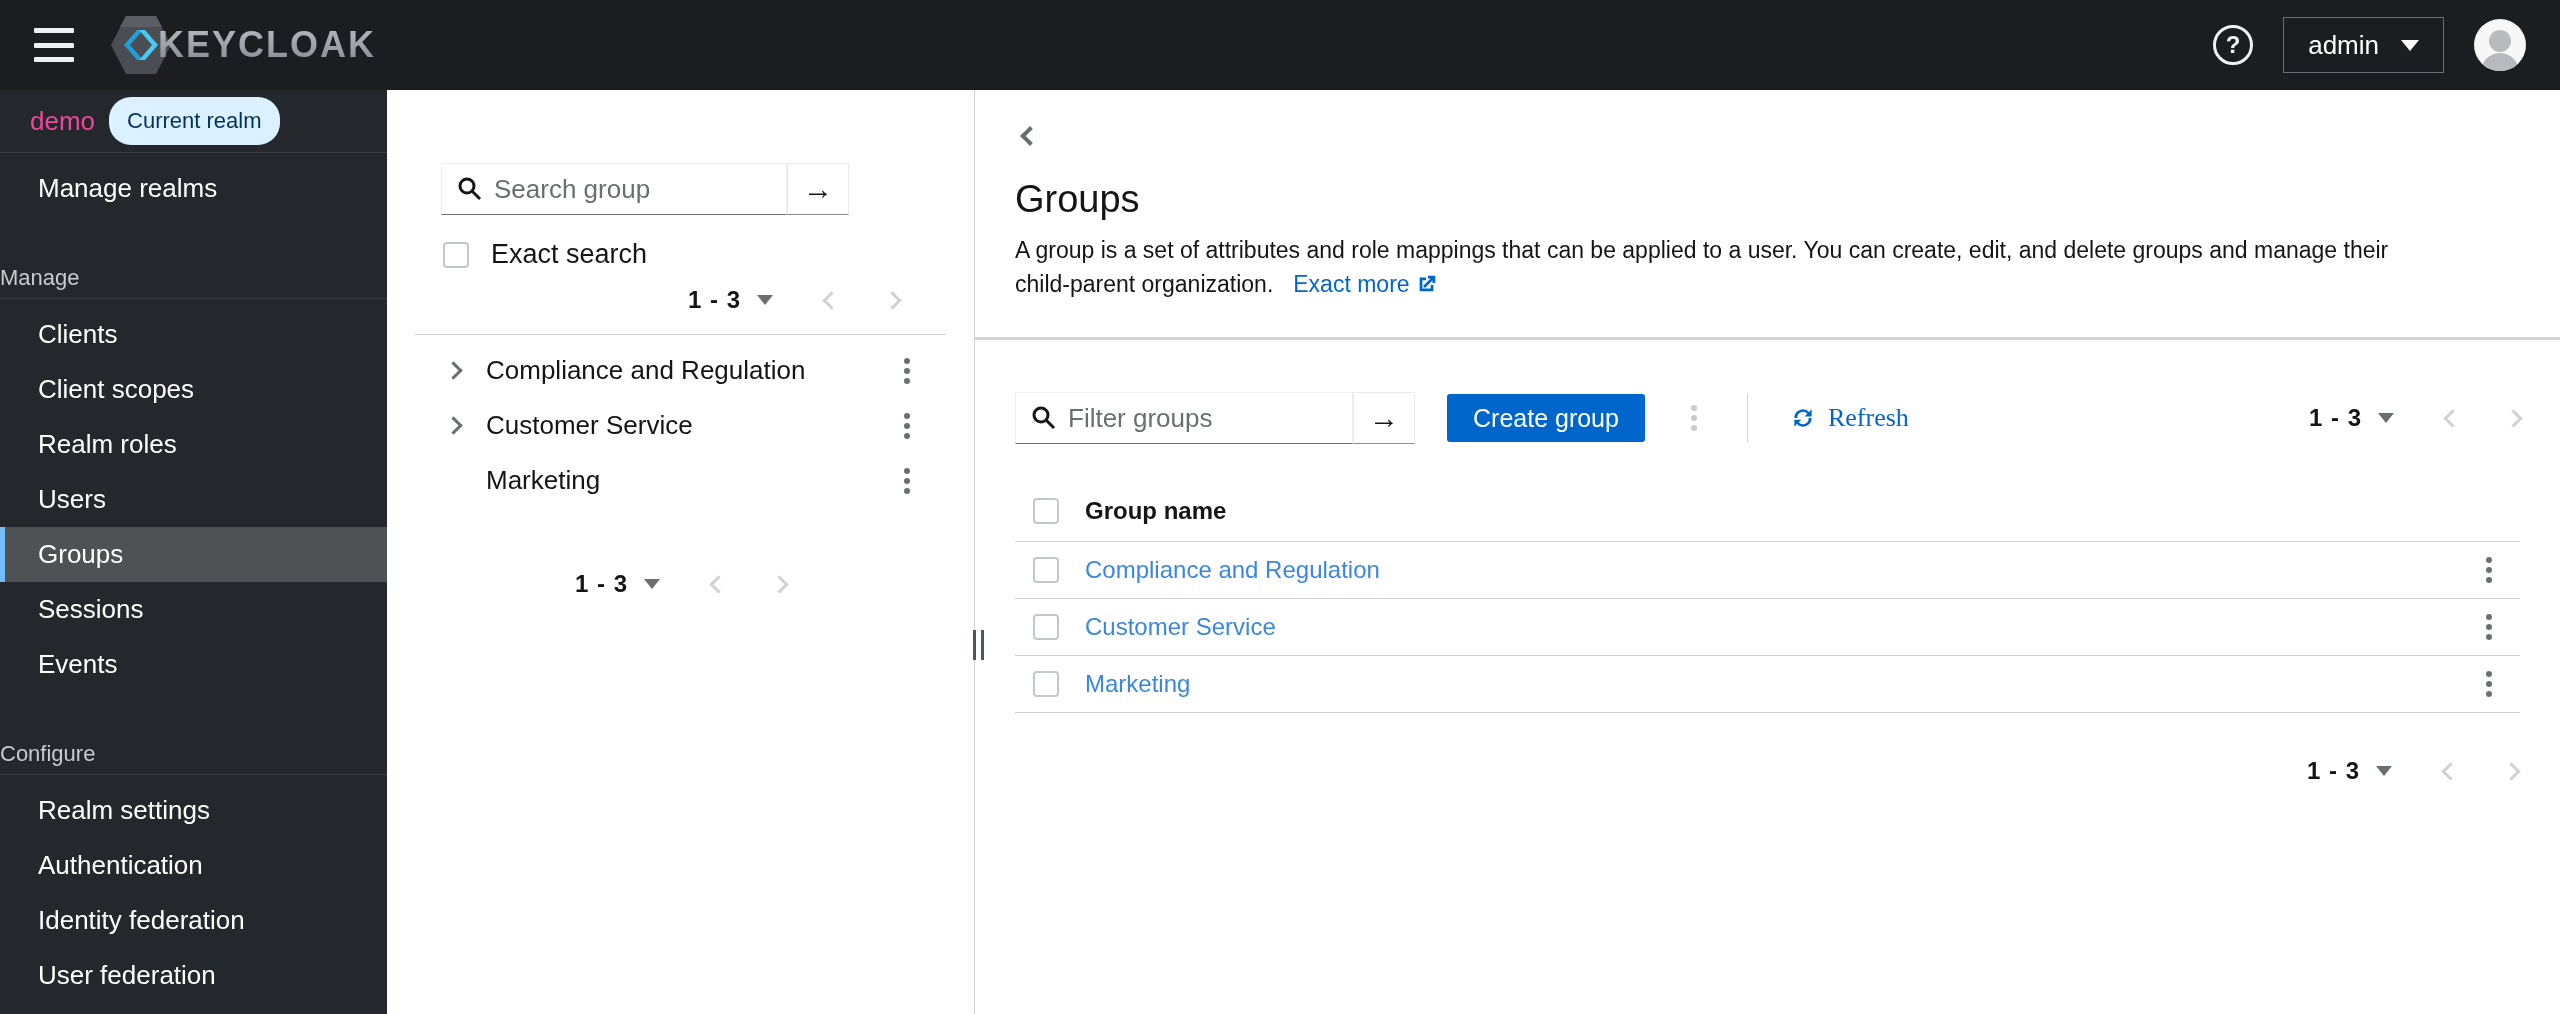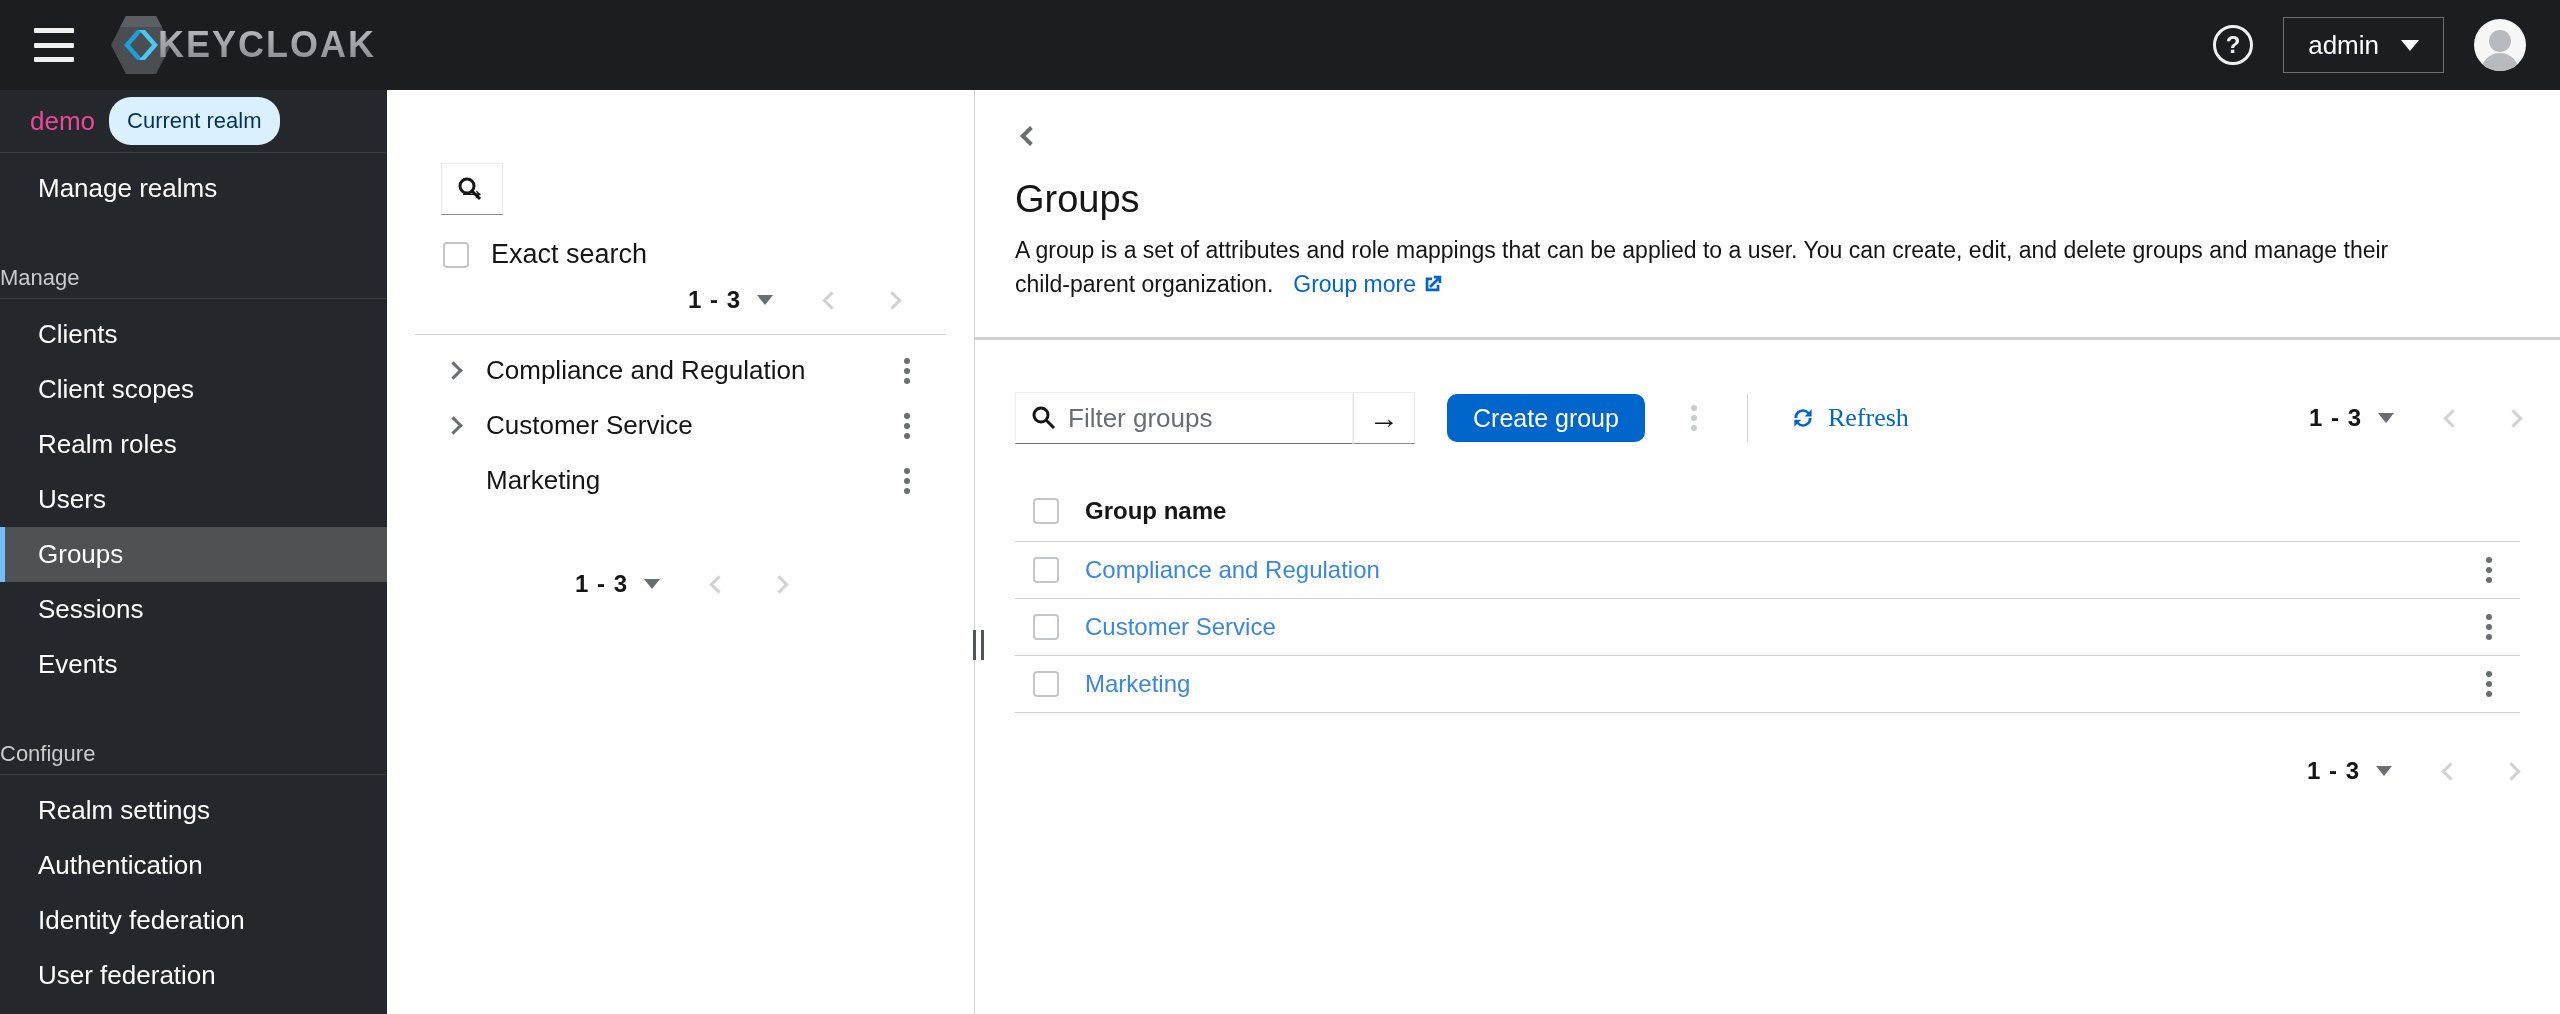--- a/index.html
+++ b/index.html
@@ -81,21 +81,21 @@
   .back-btn { margin-top:32px; width:30px; height:30px; background:none; border:none; cursor:pointer; padding:0; }
   .back-btn .chevb { display:inline-block; width:14px; height:14px; border-right:4px solid #6a6e73; border-bottom:4px solid #6a6e73; transform:rotate(135deg); }
   .page-title { margin-top:26px; font-size:38px; font-weight:500; color:#151515; }
   .page-desc { margin-top:12px; font-size:23px; line-height:34px; max-width:1420px; color:#151515; }
   .learn-more { color:#0066cc; text-decoration:none; margin-left:20px; white-space:nowrap; cursor:pointer; }
   .ext-icon { display:inline-block; vertical-align:-3px; margin-left:6px; }
   .section-div { margin:36px -40px 0 -40px; height:3px; background:#d2d2d2; }
 
   .toolbar { margin-top:52px; display:flex; align-items:center; }
   .tb-search { width:400px; position:relative; }
-  .btn-primary { margin-left:32px; height:48px; padding:0 26px; background:#0066cc; color:#fff; border:none; border-radius:10px;
+  .btn-primary { margin-left:32px; height:48px; padding:0 26px; background:#0066cc; color:#fff; border:none; border-radius:3px;
     font-size:25px; font-family:inherit; cursor:pointer; }
   .toolbar .kebab { margin-left:42px; }
   .vdiv { width:1px; height:48px; background:#d2d2d2; margin-left:46px; }
   .refresh-btn { margin-left:42px; display:flex; align-items:center; gap:12px; background:none; border:none; color:#0066cc;
     font-size:26px; font-family:Liberation Serif, serif; cursor:pointer; }
   .tb-spacer { flex:1; }
 
   .grid { margin-top:46px; }
   .grid-header { display:flex; align-items:center; height:52px; border-bottom:1px solid #d2d2d2; padding:0 24px 10px 18px; }
   .grid-header .col-name { font-size:24px; font-weight:bold; margin-left:26px; }
@@ -170,20 +170,21 @@
   </nav>
 
   <aside class="tree-panel">
     <div class="tp-search input-group">
       <span class="mag">
         <svg width="26" height="26" viewBox="0 0 26 26">
             <circle cx="10" cy="10" r="7" fill="none" stroke="#151515" stroke-width="3"></circle>
             <line x1="15.5" y1="15.5" x2="23" y2="23" stroke="#151515" stroke-width="3"></line>
           </svg>
       </span>
+      <input type="text" placeholder="Search group" style="">
       <button class="go">→</button>
     </div>
 
     <div class="tp-exact">
       <span class="checkbox"></span>
       <label>Exact search</label>
     </div>
 
     <div class="tp-pag">
       <div class="pagination">
@@ -238,21 +239,21 @@
     <div class="drag-handle">
         <i></i>
         <i></i>
       </div>
   </aside>
 
   <main class="main">
     <button class="back-btn"><span class="chevb"></span></button>
 
     <h1 class="page-title">Groups</h1>
-    <p class="page-desc"><span>A group is a set of attributes and role mappings that can be applied to a user. You can create, edit, and delete groups and manage their child-parent organization.</span><a class="learn-more"><span>Group more</span><span class="ext-icon"><svg width="22" height="22" viewBox="0 0 24 24" fill="#0066cc">
+    <p class="page-desc"><span>A group is a set of attributes and role mappings that can be applied to a user. You can create, edit, and delete groups and manage their child-parent organization.</span><a class="learn-more"><span>Exact more</span><span class="ext-icon"><svg width="22" height="22" viewBox="0 0 24 24" fill="#0066cc">
               <path d="M13 3h8v8h-3V8.1l-8.2 8.2-2.1-2.1L15.9 6H13V3z"></path>
               <path d="M4 5h7v3H7v9h9v-4h3v7H4V5z"></path>
             </svg></span></a></p>
 
     <div class="section-div"></div>
 
     <div class="toolbar">
       <div class="tb-search input-group">
         <span class="mag">
           <svg width="26" height="26" viewBox="0 0 26 26">

